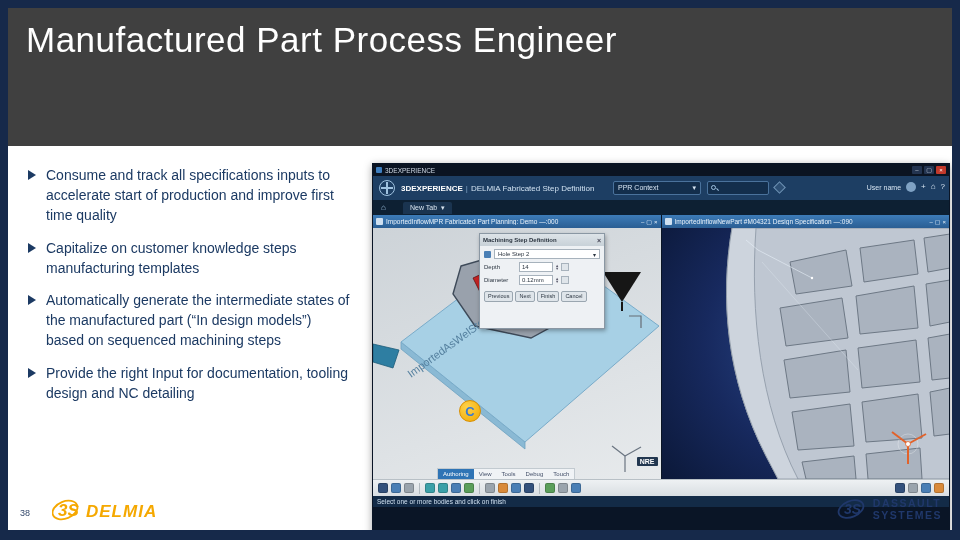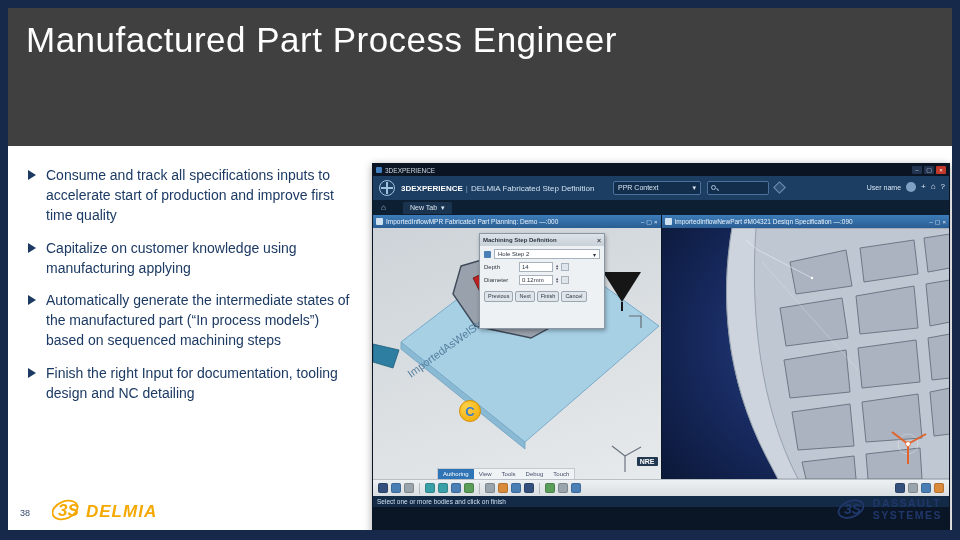--- a/index.html
+++ b/index.html
@@ -106,29 +106,29 @@
       <h1 class="title">Manufactured Part Process Engineer</h1>
     </header>
 
     <ul class="bullets">
       <li class="bullet">
         <span class="tri"></span>
         <span>Consume and track all specifications inputs to accelerate start of production and improve first time quality</span>
       </li>
       <li class="bullet">
         <span class="tri"></span>
-        <span>Capitalize on customer knowledge using manufacturing applying</span>
+        <span>Capitalize on customer knowledge steps manufacturing templates</span>
       </li>
       <li class="bullet">
         <span class="tri"></span>
-        <span>Automatically generate the intermediate states of the manufactured part (“In process models”) based on sequenced machining steps</span>
+        <span>Automatically generate the intermediate states of the manufactured part (“In design models”) based on sequenced machining steps</span>
       </li>
       <li class="bullet">
         <span class="tri"></span>
-        <span>Finish the right Input for documentation, tooling design and NC detailing</span>
+        <span>Provide the right Input for documentation, tooling design and NC detailing</span>
       </li>
     </ul>
 
     <div class="app">
 
       <div class="wtb">
         <span class="wtb-ico"></span>
         <span class="wtb-title">3DEXPERIENCE</span>
         <span class="wtb-btns">
           <span class="wbtn">–</span>

